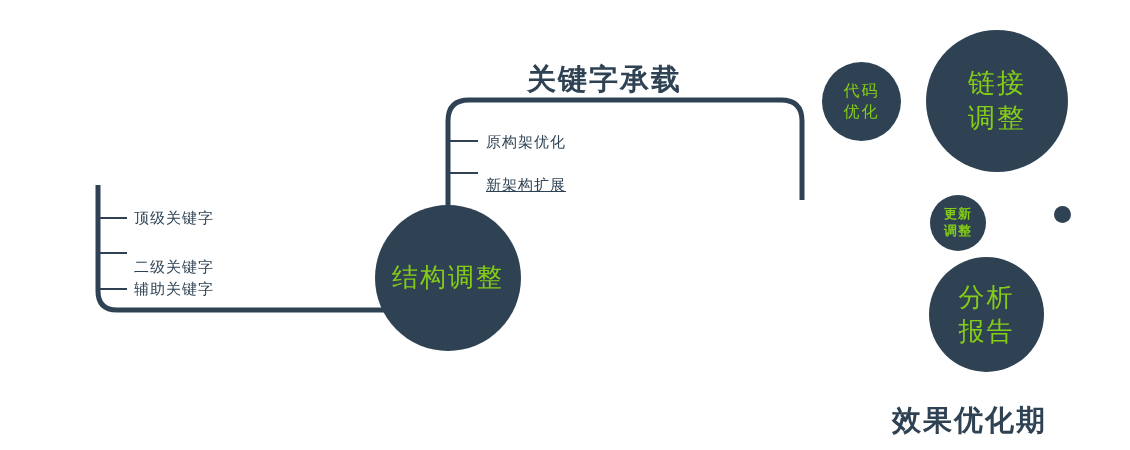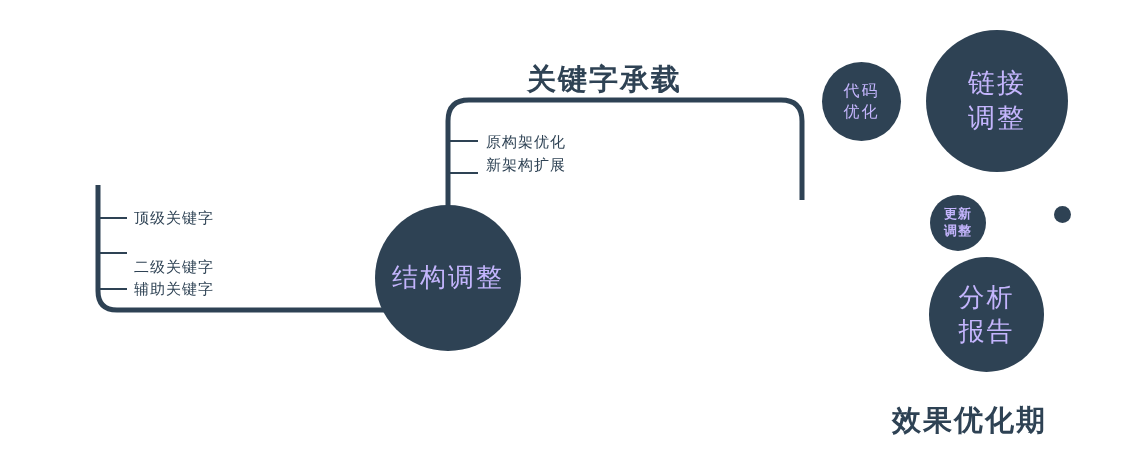--- a/index.html
+++ b/index.html
@@ -27,21 +27,21 @@
   }
   .tick {
     stroke: var(--primary);
     stroke-width: 2;
   }
 
   .node {
     position: absolute;
     border-radius: 50%;
     background: var(--primary);
-    color: #c4b5fd;
+    color: #84cc16;
     display: flex;
     align-items: center;
     justify-content: center;
     text-align: center;
     line-height: 1.3;
     letter-spacing: 2px;
   }
   .node .node-label { white-space: pre-line; }
 
   .node-traffic  { left: 21px;  top: 58px;  width: 154px; height: 154px; font-size: 27px; }
@@ -126,17 +126,17 @@
 报告</span>
   </div>
 
   <span class="edge-label label-keyword-carry">关键字承载</span>
 
   <span class="branch-label" style="left:134px; top:209px;">顶级关键字</span>
   <span class="branch-label" style="left:134px; top:244px;margin-top:14px;">二级关键字</span>
   <span class="branch-label" style="left:134px; top:280px;">辅助关键字</span>
 
   <span class="branch-label" style="left:486px; top:133px;">原构架优化</span>
-  <span class="branch-label" style="left:486px; top:156px;">新架构扩展</span>
+  <span class="branch-label" style="left:486px; top:176px;text-decoration:underline;">新架构扩展</span>
 
   <span class="caption">效果优化期</span>
 
 </div>
 
 </body></html>

